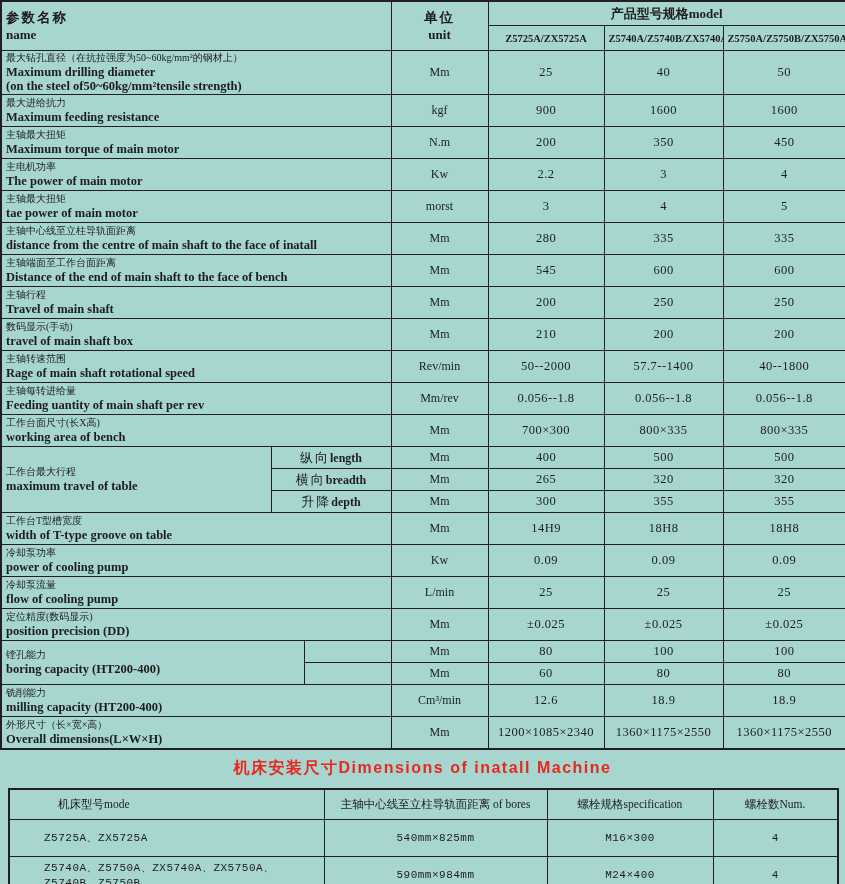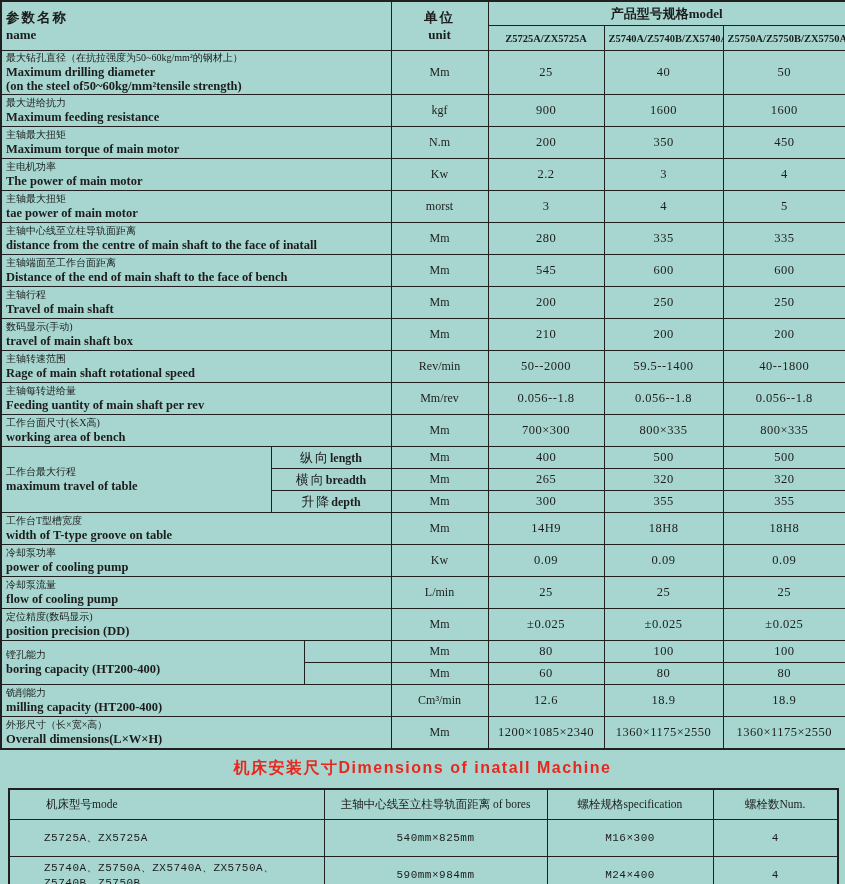--- a/index.html
+++ b/index.html
@@ -48,21 +48,21 @@
     color:var(--red);
     font-family:"Liberation Sans","DejaVu Sans",sans-serif;
     font-weight:bold;
     font-size:16px;
     letter-spacing:1.5px;
   }
   
   .install{width:829px;margin:0 8px;border:2px solid var(--line);}
   .install th,.install td{border:1px solid var(--line);overflow:hidden;vertical-align:middle;}
   .install th{height:27px;font-size:11.5px;font-weight:normal;text-align:center;}
-  .install th.first{text-align:left;padding-left:36px;}
+  .install th.first{text-align:left;padding-left:48px;}
   .install td{height:34px;text-align:center;
     font-family:"Liberation Mono","DejaVu Sans Mono",monospace;
     font-size:11px;letter-spacing:0.5px;}
   .install td.first{text-align:left;padding-left:34px;}
 </style>
 </head>
 <body>
 
 <table class="main">
   <colgroup>
@@ -184,21 +184,21 @@
         <td class="val">200</td>
         <td class="val">200</td>
       </tr>
       <tr style="height: 32px; padding-left: 42px;">
         <td class="param" colspan="3">
           <span class="zh">主轴转速范围</span>
           <span class="en">Rage of main shaft rotational speed</span>
         </td>
         <td class="unit">Rev/min</td>
         <td class="val">50--2000</td>
-        <td class="val">59.5--1400</td>
+        <td class="val">57.7--1400</td>
         <td class="val">40--1800</td>
       </tr>
       <tr style="height: 32px;">
         <td class="param" colspan="3">
           <span class="zh">主轴每转进给量</span>
           <span class="en">Feeding uantity of main shaft per rev</span>
         </td>
         <td class="unit">Mm/rev</td>
         <td class="val">0.056--1.8</td>
         <td class="val">0.056--1.8</td>

